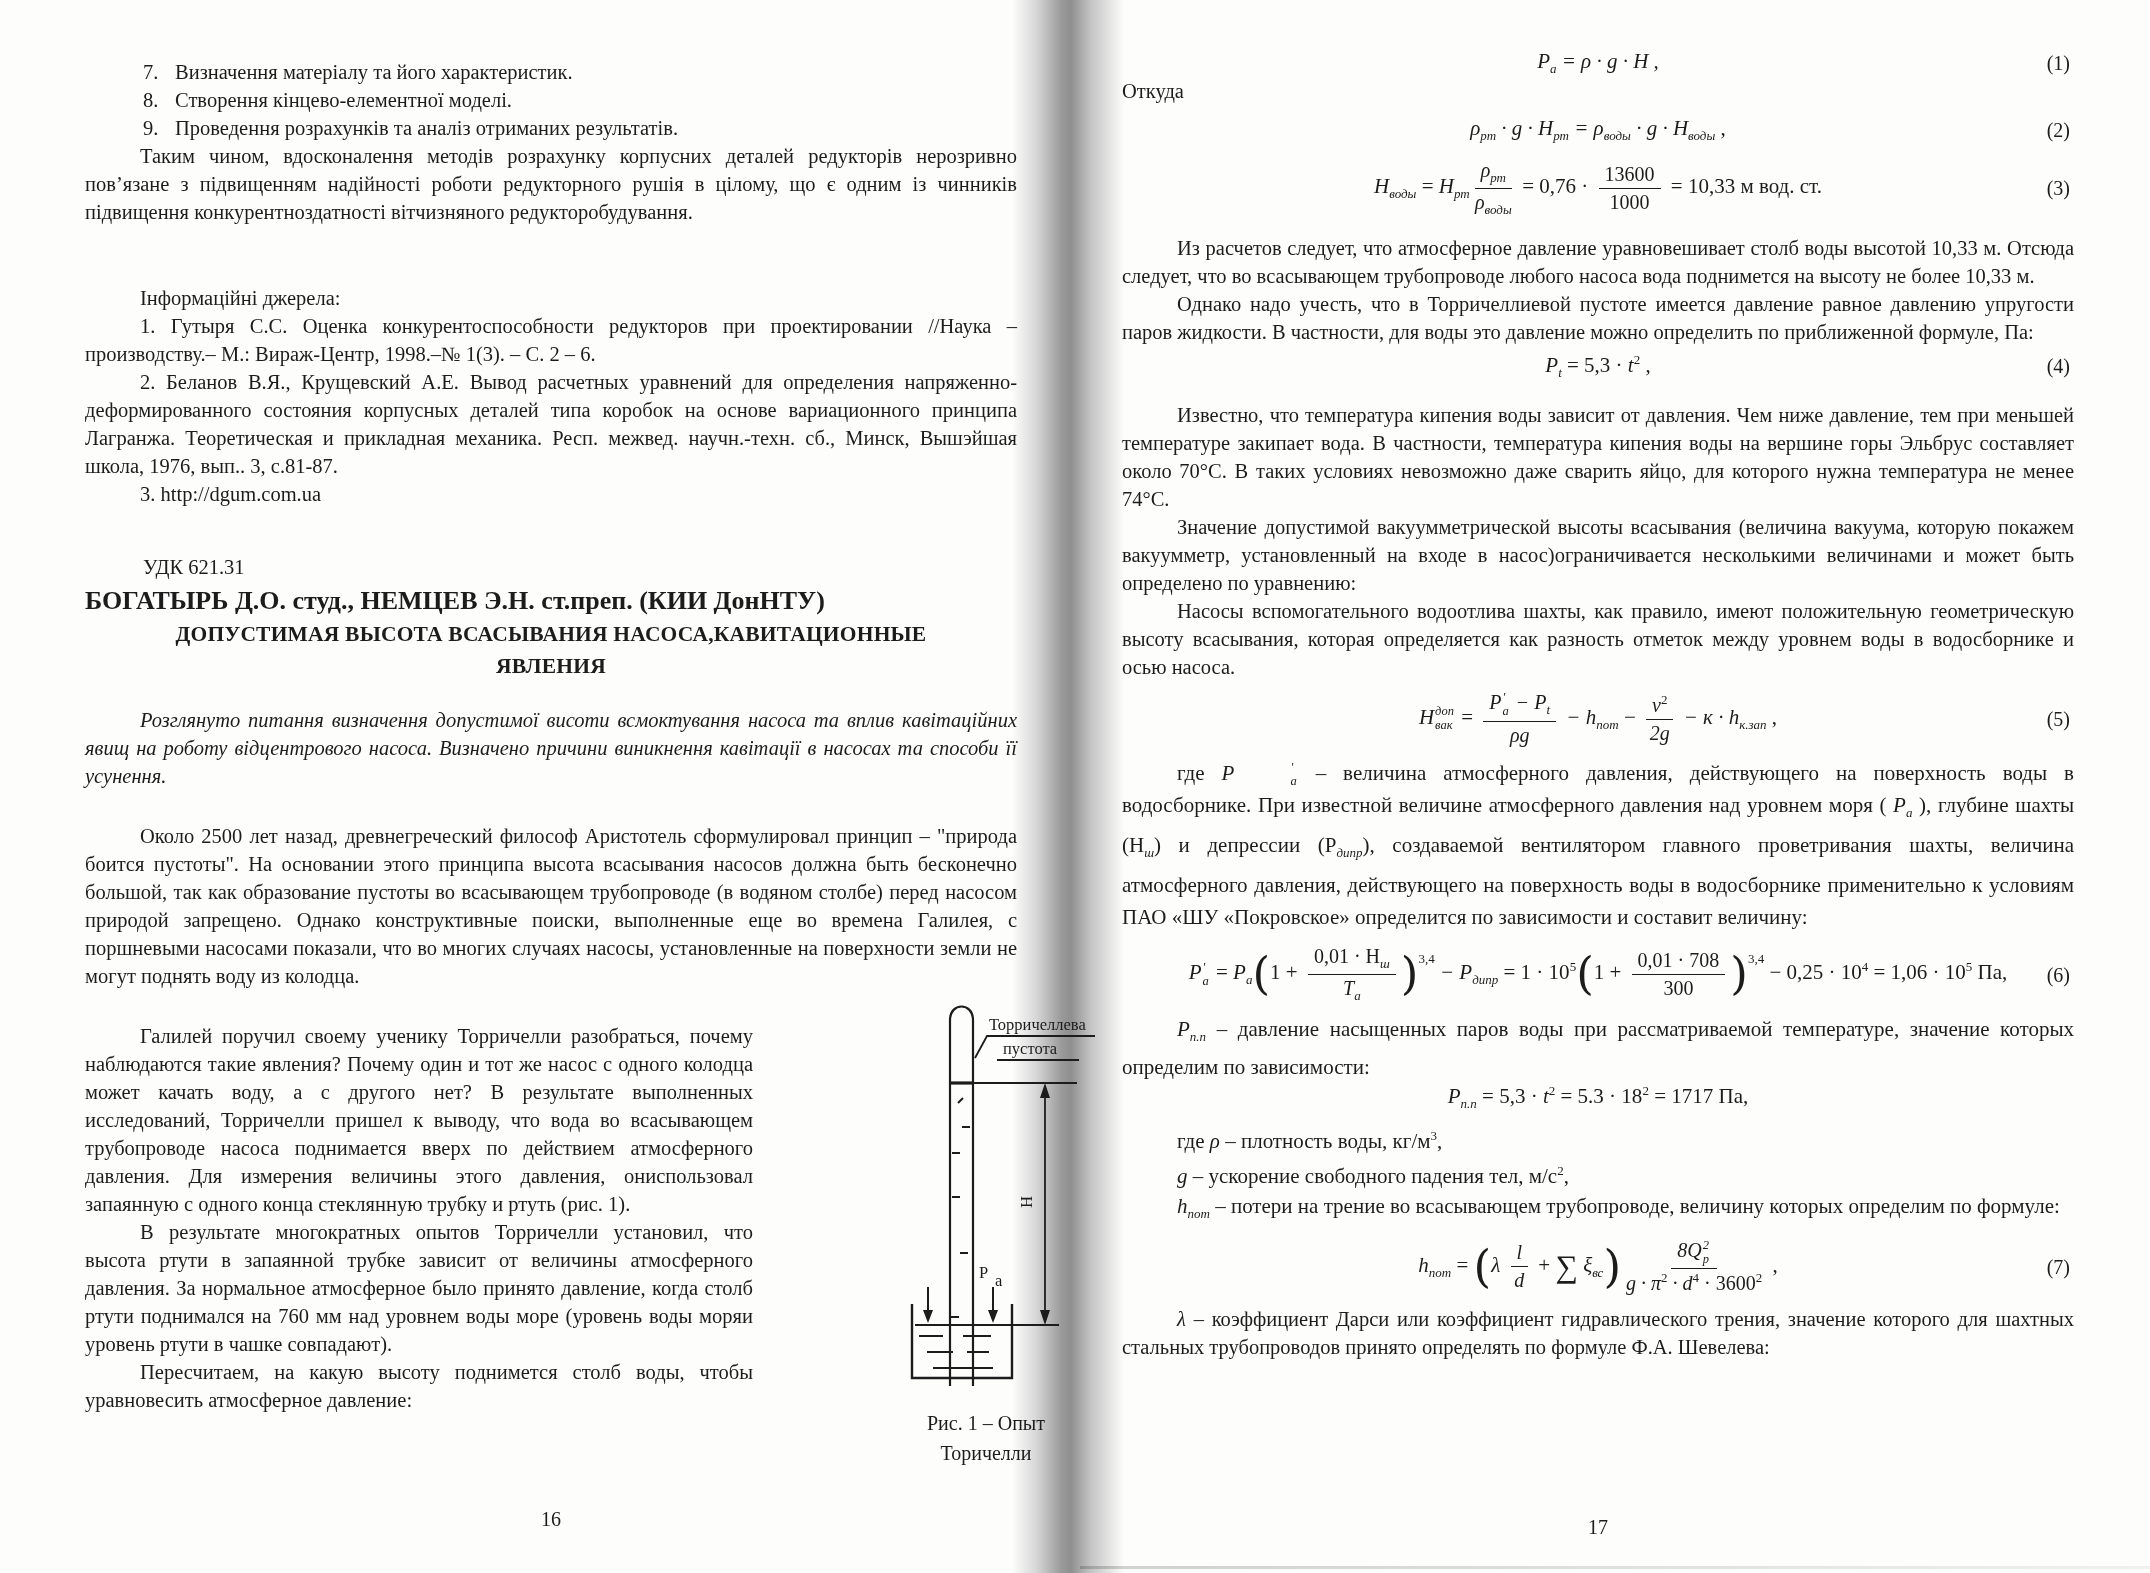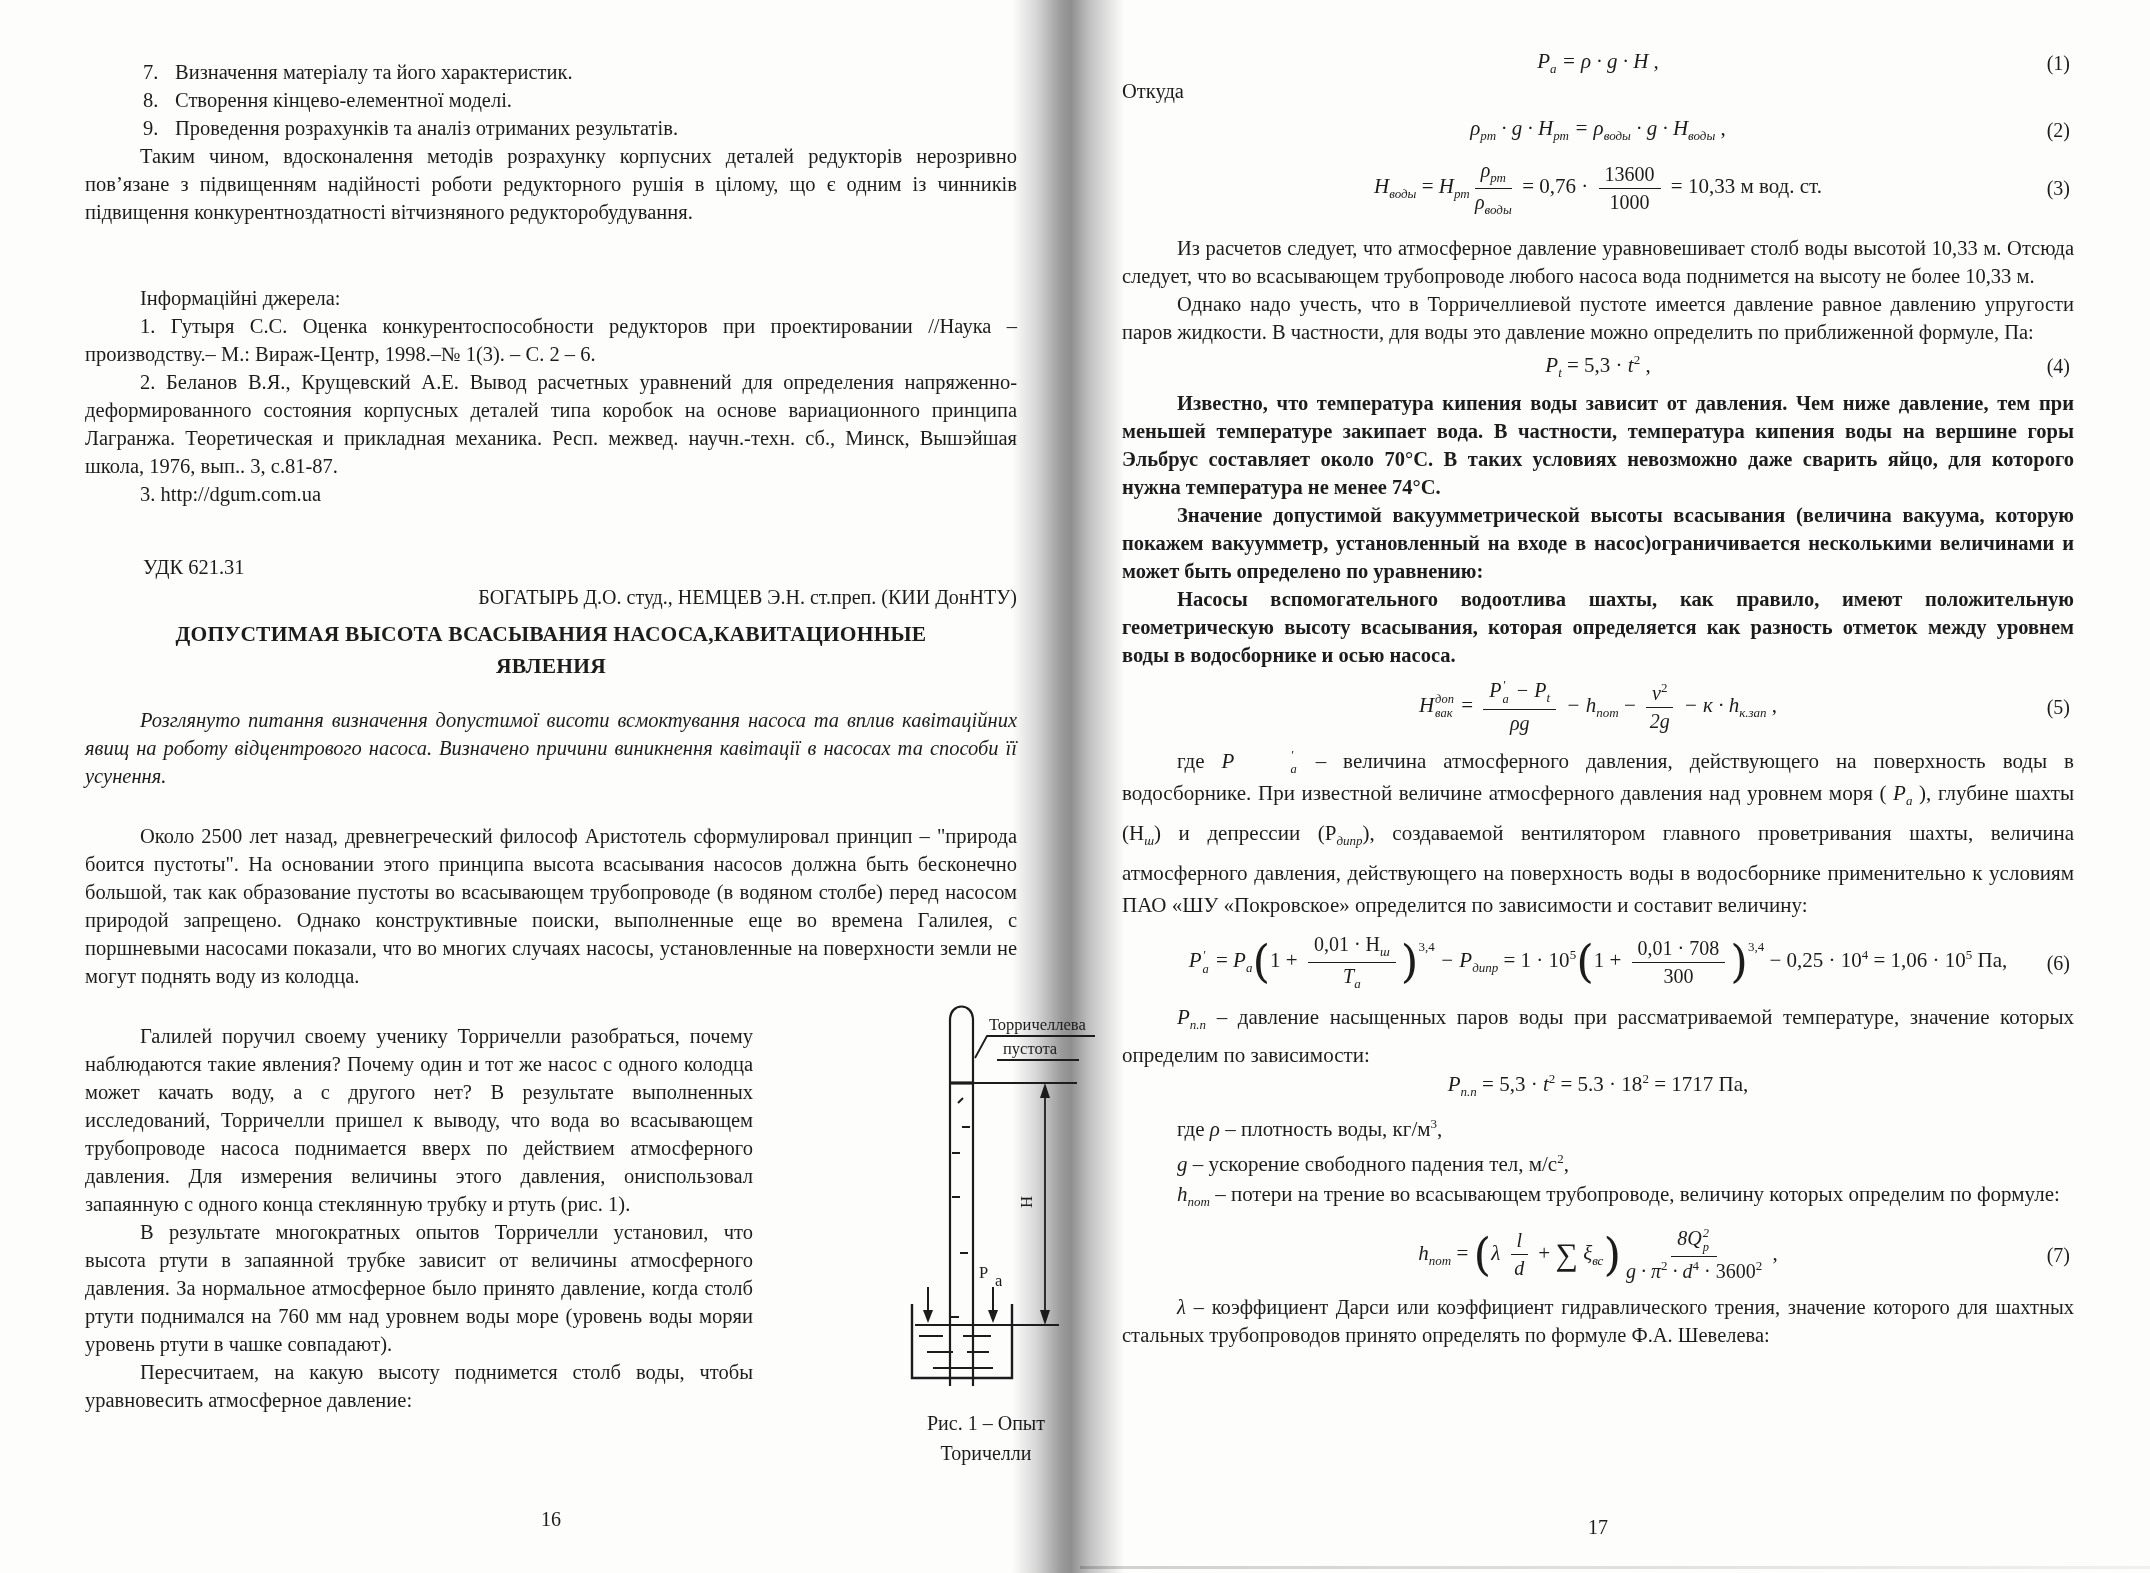--- a/index.html
+++ b/index.html
@@ -23,21 +23,21 @@
   .page{position:absolute;top:0;height:1372px;}
   #left-page{left:85px;width:932px;}
   #right-page{left:1122px;width:952px;}
   .abs{position:absolute;left:0;width:100%;}
   .txt{font-size:20.5px;line-height:28px;text-align:justify;}
   .txt p{margin:0;}
   .indent{text-indent:55px;}
   .list-line{padding-left:58px;text-align:left;}
   .list-line .no{display:inline-block;width:32px;}
   .udk{font-size:20.5px;text-align:left;padding-left:58px;}
-  .authors{font-size:20px;font-weight:normal;text-align:right;}
+  .authors{font-size:26px;font-weight:bold;text-align:left;}
   .title{font-size:21.5px;font-weight:bold;text-align:center;line-height:32px;letter-spacing:.2px;}
   .abstract{font-style:italic;}
   .pageno{position:absolute;font-size:20px;text-align:center;width:100%;}
   
   .eq{position:relative;text-align:center;font-size:21px;line-height:1.25;margin:0;}
   .eq .v,.v{font-style:italic;}
   sub.s,sup.s{font-size:13px;font-style:italic;}
   sup.u{font-size:13px;font-style:normal;}
   .eqnum{position:absolute;right:4px;top:50%;transform:translateY(-50%);font-size:20px;font-style:normal;}
   .frac{display:inline-flex;flex-direction:column;align-items:center;vertical-align:middle;margin:0 5px;line-height:1.15;font-size:20px;}
@@ -189,21 +189,21 @@
   <div class="txt" style="margin-top:16px;">
     <p class="indent">Из расчетов следует, что атмосферное давление уравновешивает столб воды высотой 10,33 м. Отсюда следует, что во всасывающем трубопроводе любого насоса вода поднимется на высоту не более 10,33 м.</p>
     <p class="indent">Однако надо учесть, что в Торричеллиевой пустоте имеется давление равное давлению упругости паров жидкости. В частности, для воды это давление можно определить по приближенной формуле, Па:</p>
   </div>
 
   <div class="eq" style="margin-top:6px;">
     <span class="v">P</span><sub class="s">t</sub><span> = 5,3 · </span><span class="v">t</span><sup class="u">2</sup><span> ,</span>
     <span class="eqnum">(4)</span>
   </div>
 
-  <div class="txt" style="margin-top:8px;font-weight:bold;">
+  <div class="txt" style="margin-top:20px;">
     <p class="indent">Известно, что температура кипения воды зависит от давления. Чем ниже давление, тем при меньшей температуре закипает вода. В частности, температура кипения воды на вершине горы Эльбрус составляет около 70°С. В таких условиях невозможно даже сварить яйцо, для которого нужна температура не менее 74°С.</p>
     <p class="indent">Значение допустимой вакуумметрической высоты всасывания (величина вакуума, которую покажем вакуумметр, установленный на входе в насос)ограничивается несколькими величинами и может быть определено по уравнению:</p>
     <p class="indent">Насосы вспомогательного водоотлива шахты, как правило, имеют положительную геометрическую высоту всасывания, которая определяется как разность отметок между уровнем воды в водосборнике и осью насоса.</p>
   </div>
 
   <div class="eq" style="margin-top:10px;">
     <span class="v">H</span><span class="stk">
         <span>доп</span>
         <span>вак</span>
       </span><span> = </span><span class="frac">

